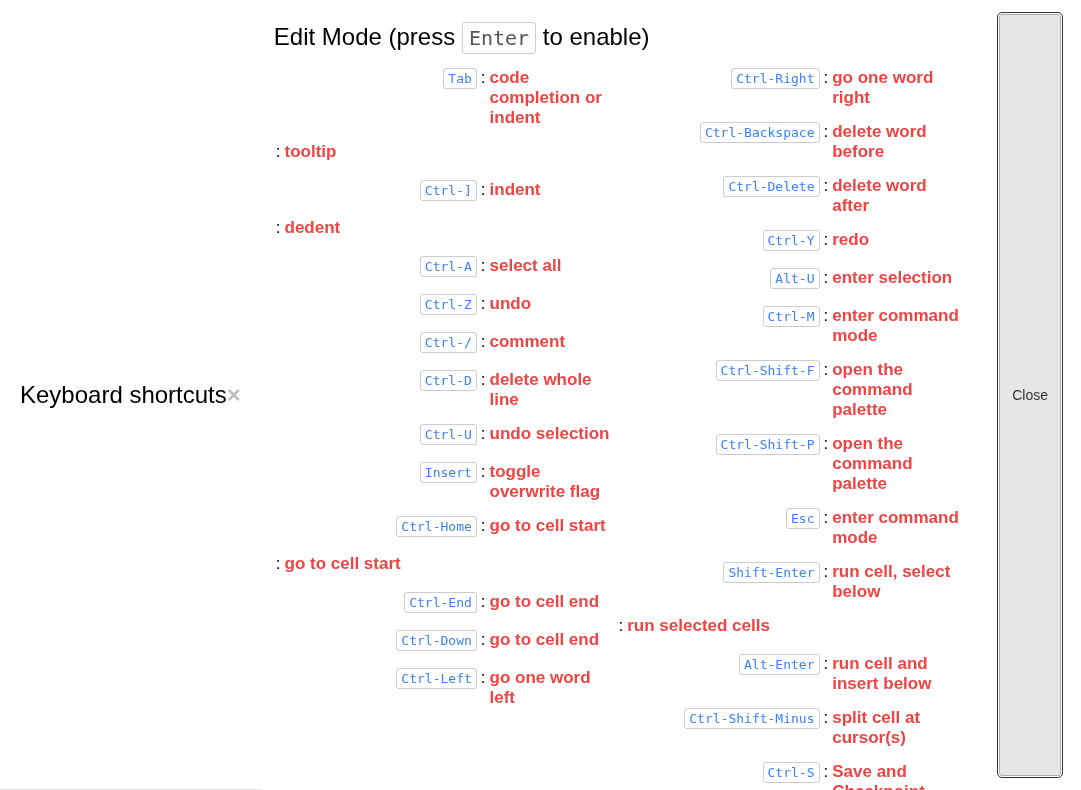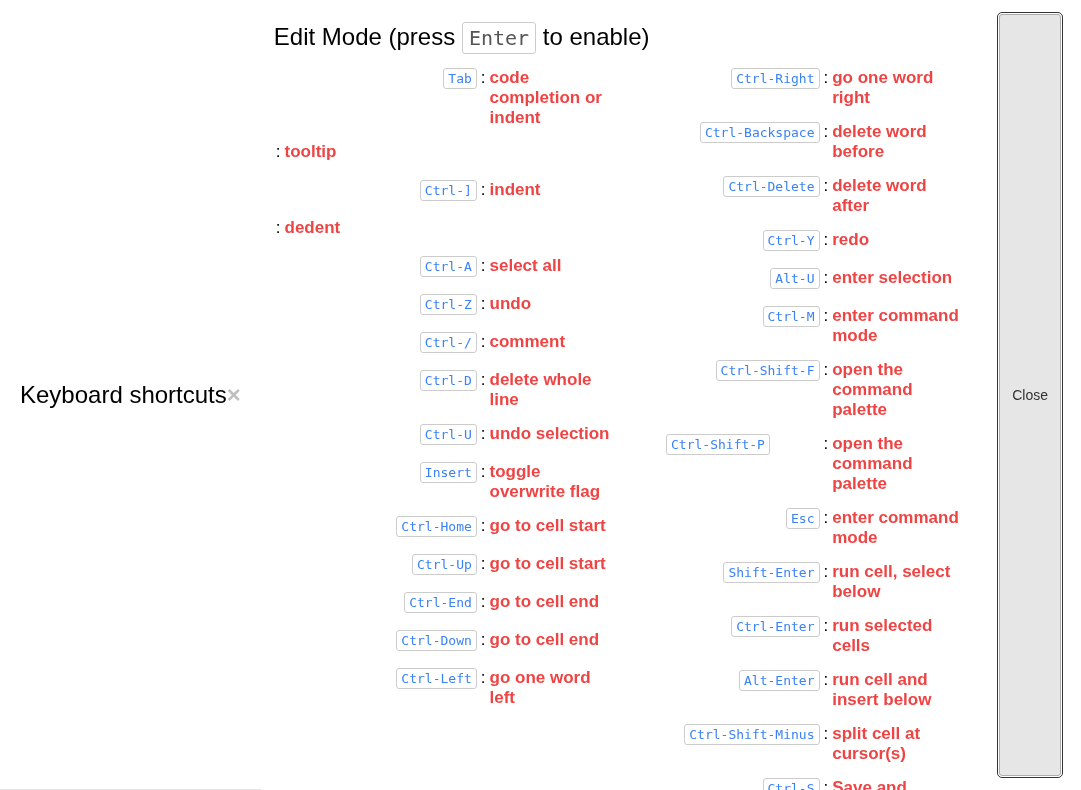--- a/index.html
+++ b/index.html
@@ -206,21 +206,20 @@
             <span class="key-cell" style="flex: 0 0 205px;"><kbd>Insert</kbd></span>
             <span class="sep">:</span>
             <span class="desc">toggle overwrite flag</span>
           </div>
           <div class="row">
             <span class="key-cell" style="flex: 0 0 205px;"><kbd>Ctrl-Home</kbd></span>
             <span class="sep">:</span>
             <span class="desc">go to cell start</span>
           </div>
           <div class="row">
-            <span class="key-cell" style="flex: 0 0 205px;"><kbd>Ctrl-Up</kbd></span>
             <span class="sep">:</span>
             <span class="desc">go to cell start</span>
           </div>
           <div class="row">
             <span class="key-cell" style="flex: 0 0 205px;"><kbd>Ctrl-End</kbd></span>
             <span class="sep">:</span>
             <span class="desc">go to cell end</span>
           </div>
           <div class="row">
             <span class="key-cell" style="flex: 0 0 205px;"><kbd>Ctrl-Down</kbd></span>
@@ -263,36 +262,35 @@
             <span class="key-cell" style="flex: 0 0 205px;"><kbd>Ctrl-M</kbd></span>
             <span class="sep">:</span>
             <span class="desc">enter command mode</span>
           </div>
           <div class="row">
             <span class="key-cell" style="flex: 0 0 205px;"><kbd>Ctrl-Shift-F</kbd></span>
             <span class="sep">:</span>
             <span class="desc">open the command palette</span>
           </div>
           <div class="row">
-            <span class="key-cell" style="flex: 0 0 205px; text-align: center;"><kbd>Ctrl-Shift-P</kbd></span>
+            <span class="key-cell" style="flex: 0 0 205px;"><kbd>Ctrl-Shift-P</kbd></span>
             <span class="sep">:</span>
             <span class="desc">open the command palette</span>
           </div>
           <div class="row">
             <span class="key-cell" style="flex: 0 0 205px;"><kbd>Esc</kbd></span>
             <span class="sep">:</span>
             <span class="desc">enter command mode</span>
           </div>
           <div class="row">
             <span class="key-cell" style="flex: 0 0 205px;"><kbd>Shift-Enter</kbd></span>
             <span class="sep">:</span>
             <span class="desc">run cell, select below</span>
           </div>
           <div class="row">
-            <span class="key-cell" style="flex: 0 0 205px;"><kbd>Ctrl-Enter</kbd></span>
             <span class="sep">:</span>
             <span class="desc">run selected cells</span>
           </div>
           <div class="row">
             <span class="key-cell" style="flex: 0 0 205px;"><kbd>Alt-Enter</kbd></span>
             <span class="sep">:</span>
             <span class="desc">run cell and insert below</span>
           </div>
           <div class="row">
             <span class="key-cell" style="flex: 0 0 205px;"><kbd>Ctrl-Shift-Minus</kbd></span>

